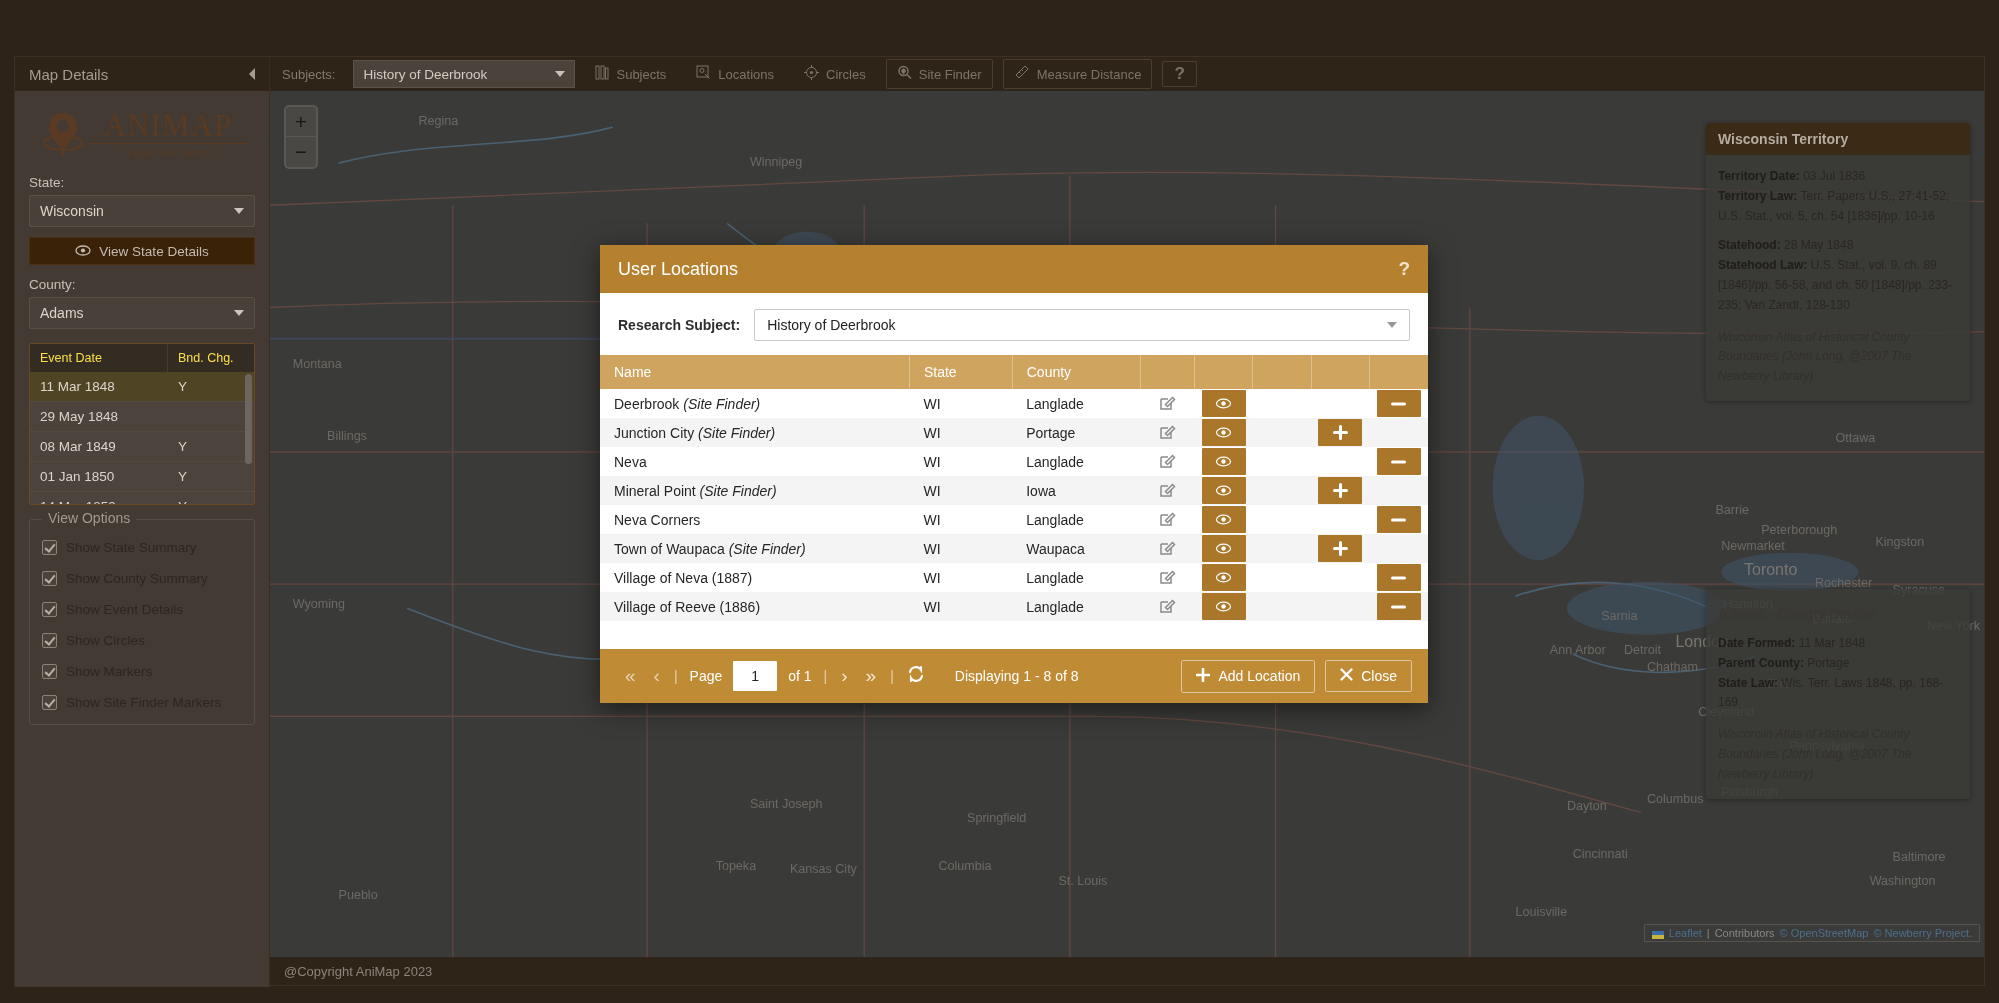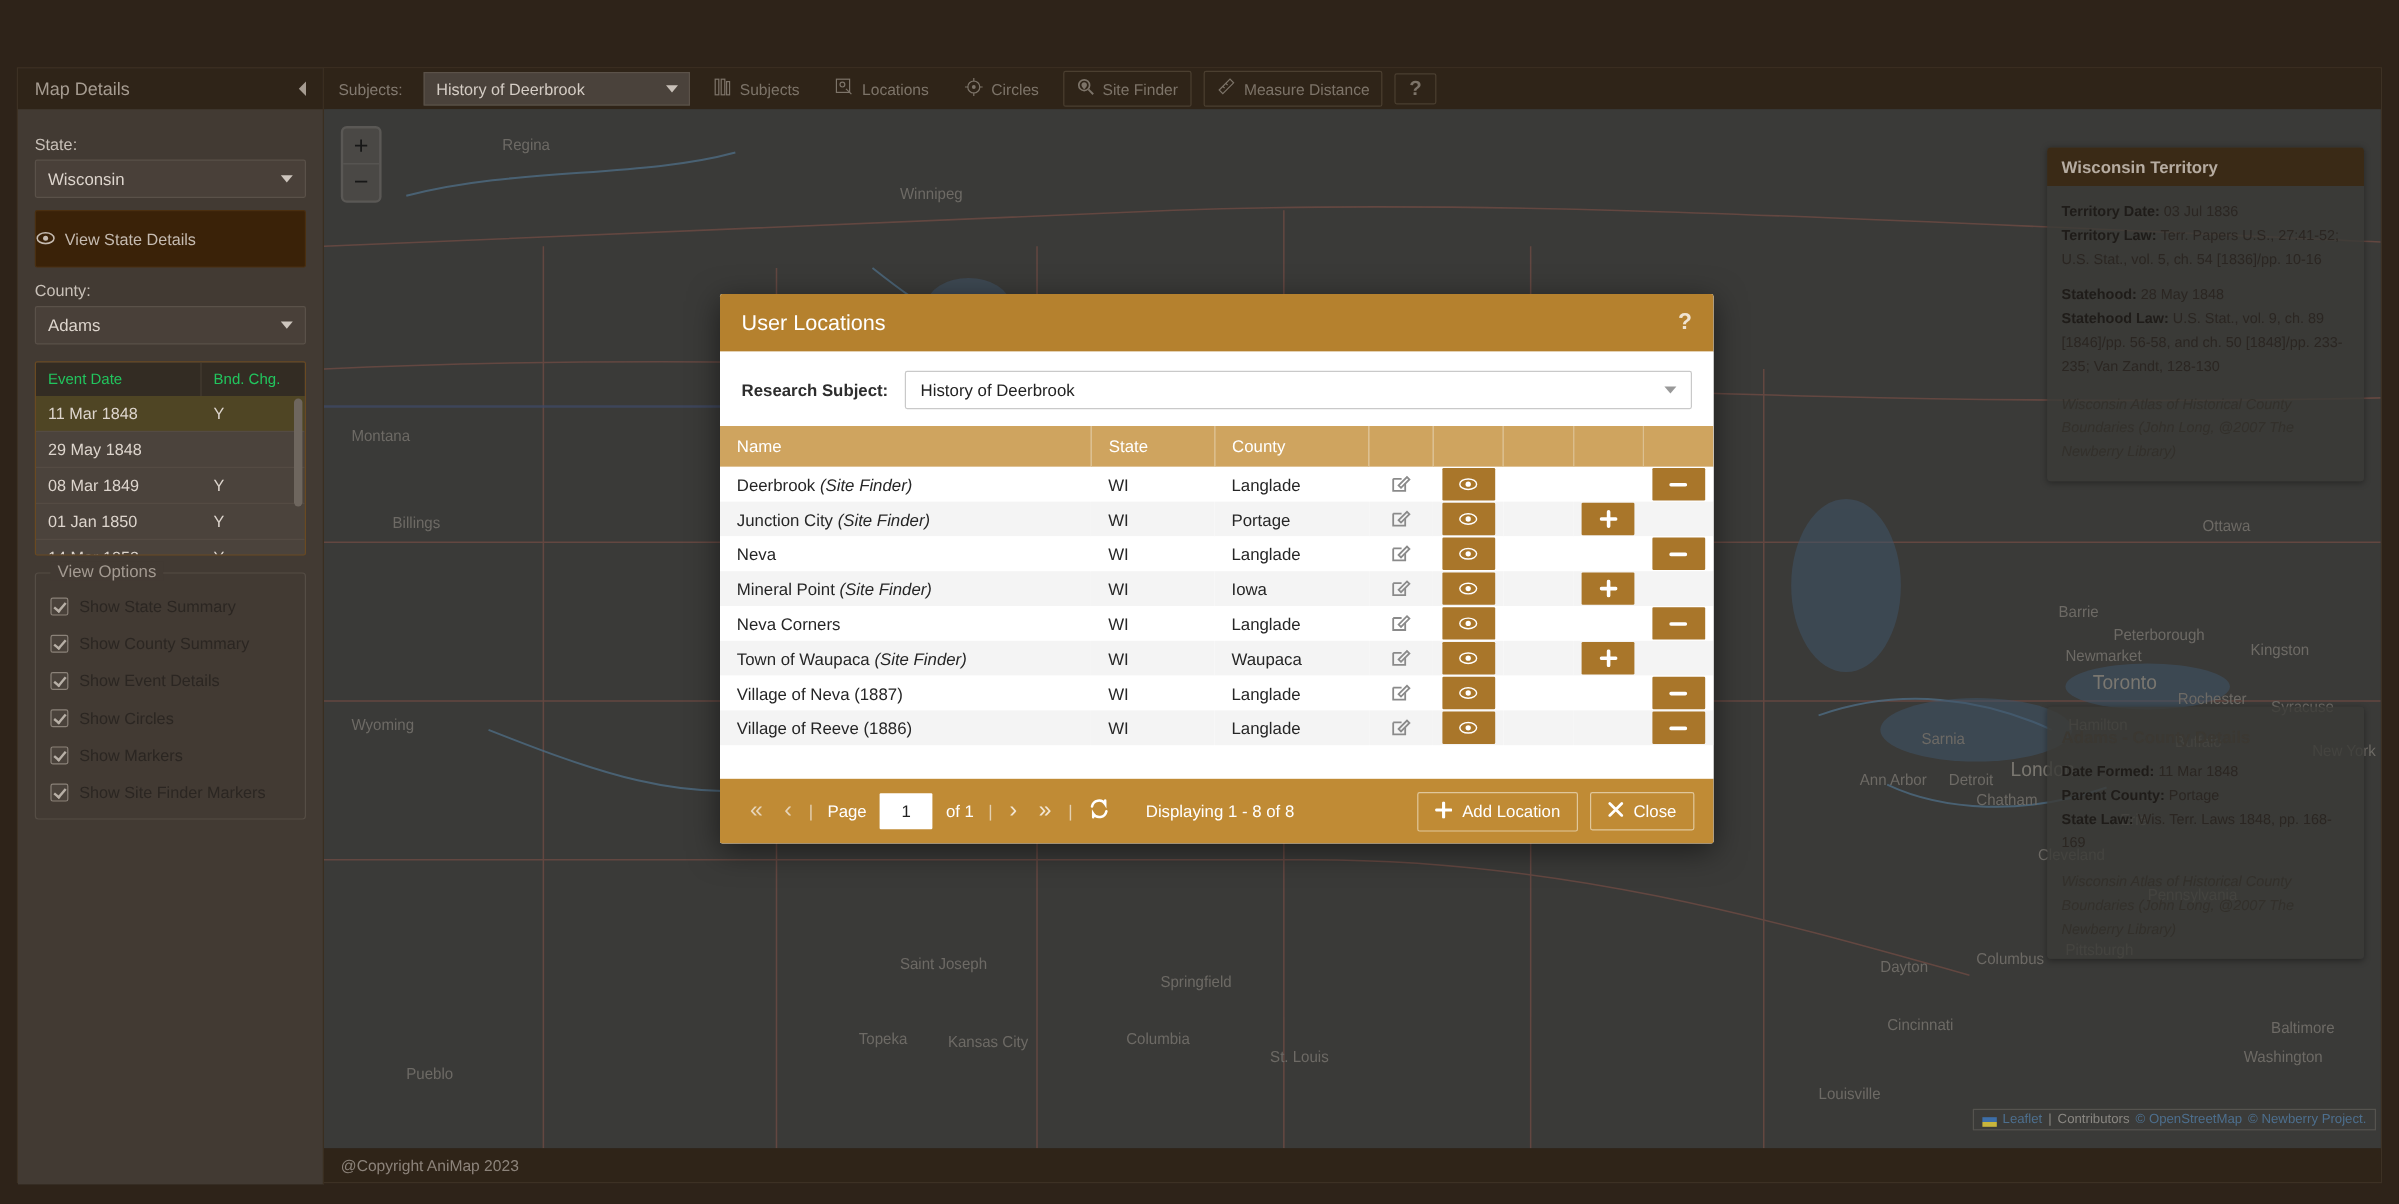--- a/index.html
+++ b/index.html
@@ -81,31 +81,31 @@
   .select-box {
     height: 32px; background: #494039; border: 1px solid #5a5149;
     display:flex; align-items:center; justify-content: space-between;
     padding: 0 10px; color: #ddd5cd; font-size: 14px; border-radius: 2px;
   }
   .select-box .dn {
     width: 0; height: 0; border-top: 6px solid #cdc5bd;
     border-left: 5px solid transparent; border-right: 5px solid transparent;
   }
   .btn-state {
-    margin-top: 10px; height: 48px; background: #3a2208; border: 1px solid #4a2f10;
-    display:flex; align-items:center; justify-content:flex-start; gap: 8px;
+    margin-top: 10px; height: 28px; background: #3a2208; border: 1px solid #4a2f10;
+    display:flex; align-items:center; justify-content:center; gap: 8px;
     color: #c5bbb1; font-size: 13.5px; border-radius: 2px;
   }
 
   .evt-table {
     margin-top: 14px; border: 1px solid #6a4a22; border-radius: 2px; overflow: hidden;
     background: #4b433c;
   }
   .evt-head { display:flex; background: #332c23; }
-  .evt-head div { color: #22c55e; font-size: 12.5px; padding: 7px 10px; }
+  .evt-head div { color: #fde047; font-size: 12.5px; padding: 7px 10px; }
   .evt-head .c1 { flex: 1 1 auto; border-right: 1px solid #443c33;}
   .evt-head .c2 { width: 86px; }
   .evt-rows { position: relative; max-height: 132px; overflow: hidden; }
   .evt-row { display:flex; border-bottom: 1px solid #544b43; }
   .evt-row .c1 { flex: 1 1 auto; padding: 7px 10px; color: #ddd5cd; font-size: 13.5px; }
   .evt-row .c2 { width: 86px; padding: 7px 10px; color: #ddd5cd; font-size: 13.5px; }
   .evt-row.sel { background: #4f4524; }
   .evt-scroll {
     position:absolute; right: 2px; top: 2px; width: 7px; height: 90px;
     background: #6e665e; border-radius: 4px;
@@ -283,20 +283,35 @@
 
   <div class="frame">
 
     <div class="sidebar">
       <div class="sidebar-head">
         <span class="t">Map Details</span>
         <span class="caret"></span>
       </div>
       <div class="sidebar-body">
 
+        <div class="logo-wrap">
+          <span class="logo-mark">
+            <svg width="54" height="54" viewBox="0 0 54 54">
+              <ellipse cx="27" cy="36" rx="19" ry="7" fill="none" stroke="#5a3a22" stroke-width="2"></ellipse>
+              <path d="M27 6 C19 6 13 12 13 20 C13 29 27 44 27 44 C27 44 41 29 41 20 C41 12 35 6 27 6 Z" fill="#5a3a22"></path>
+              <circle cx="27" cy="19" r="6" fill="#423a33"></circle>
+              <path d="M27 40 V50" stroke="#5a3a22" stroke-width="2"></path>
+            </svg>
+          </span>
+          <span class="logo-txt">
+            <span class="logo-name">ANIMAP</span>
+            <span class="logo-rule"></span>
+            <span class="logo-sub">Target Your Search</span>
+          </span>
+        </div>
 
         <div class="fld-label">State:</div>
         <div class="select-box">
           <span>Wisconsin</span>
           <span class="dn"></span>
         </div>
 
         <div class="btn-state">
           <span>
             <svg width="16" height="11" viewBox="0 0 16 11">

